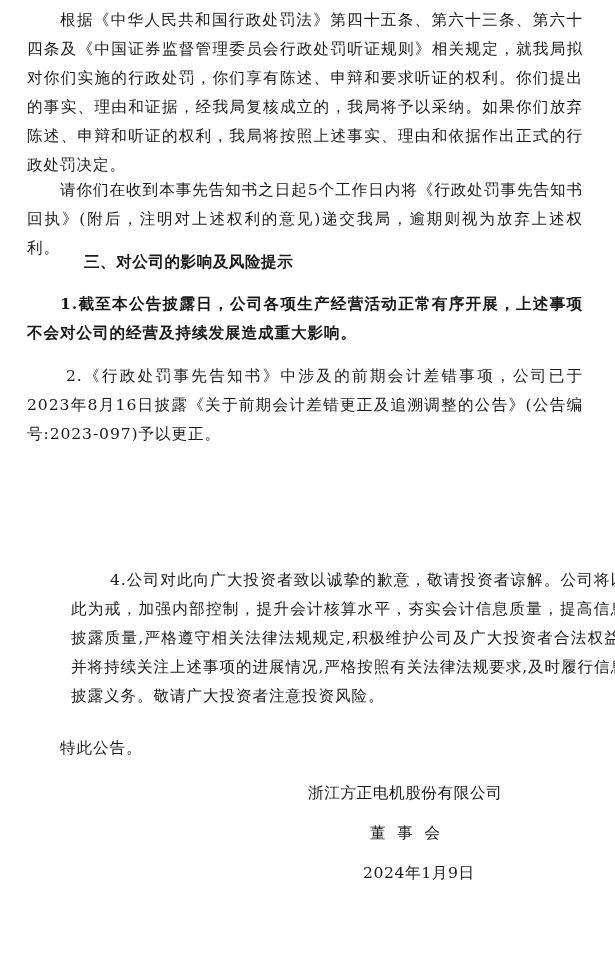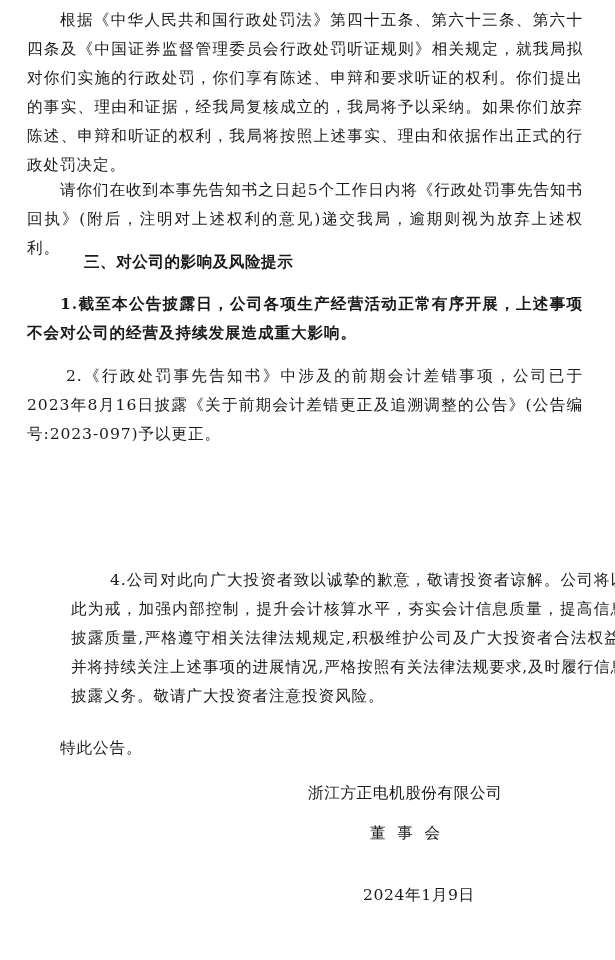--- a/index.html
+++ b/index.html
@@ -46,15 +46,15 @@
 
 
   <p class="p indent2" style="top:566px;margin-left:44px;">4.公司对此向广大投资者致以诚挚的歉意，敬请投资者谅解。公司将以此为戒，加强内部控制，提升会计核算水平，夯实会计信息质量，提高信息披露质量,严格遵守相关法律法规规定,积极维护公司及广大投资者合法权益,并将持续关注上述事项的进展情况,严格按照有关法律法规要求,及时履行信息披露义务。敬请广大投资者注意投资风险。</p>
 
   <p class="p indent" style="top:734px;">特此公告。</p>
 
   <p class="sig" style="left:308px; top:782px;">浙江方正电机股份有限公司</p>
 
   <p class="sig" style="left:370px; top:822px; white-space:pre;">董  事  会</p>
 
-  <p class="sig" style="left:363px; top:862px;margin-top:22px;">2024年1月9日</p>
+  <p class="sig" style="left:363px; top:862px;">2024年1月9日</p>
 
 </div>
 
 </body></html>

